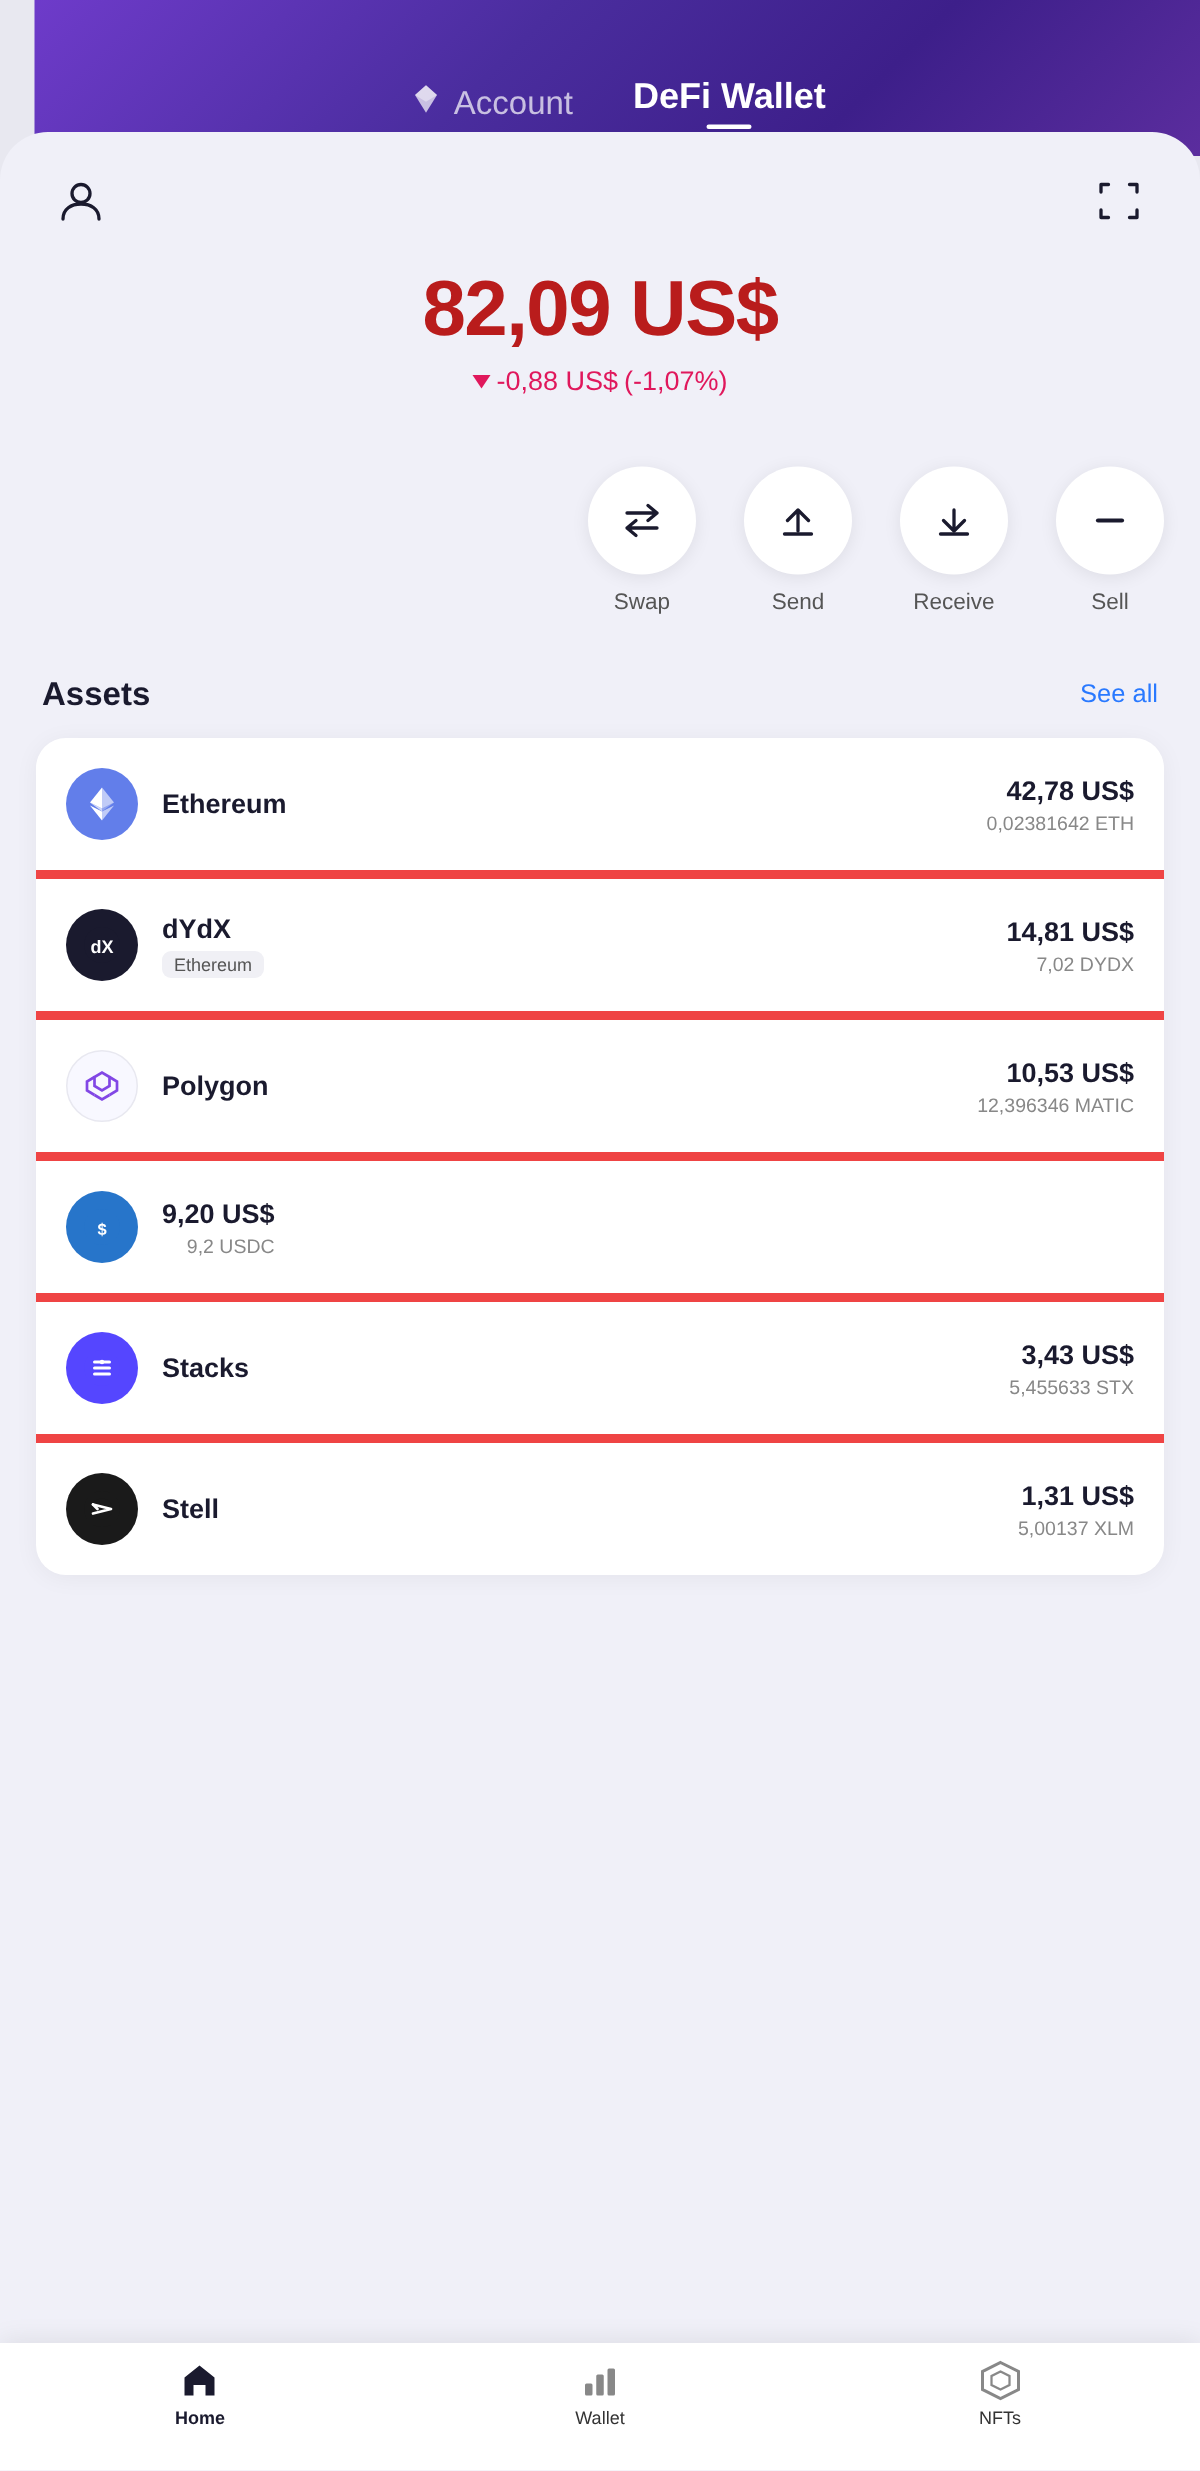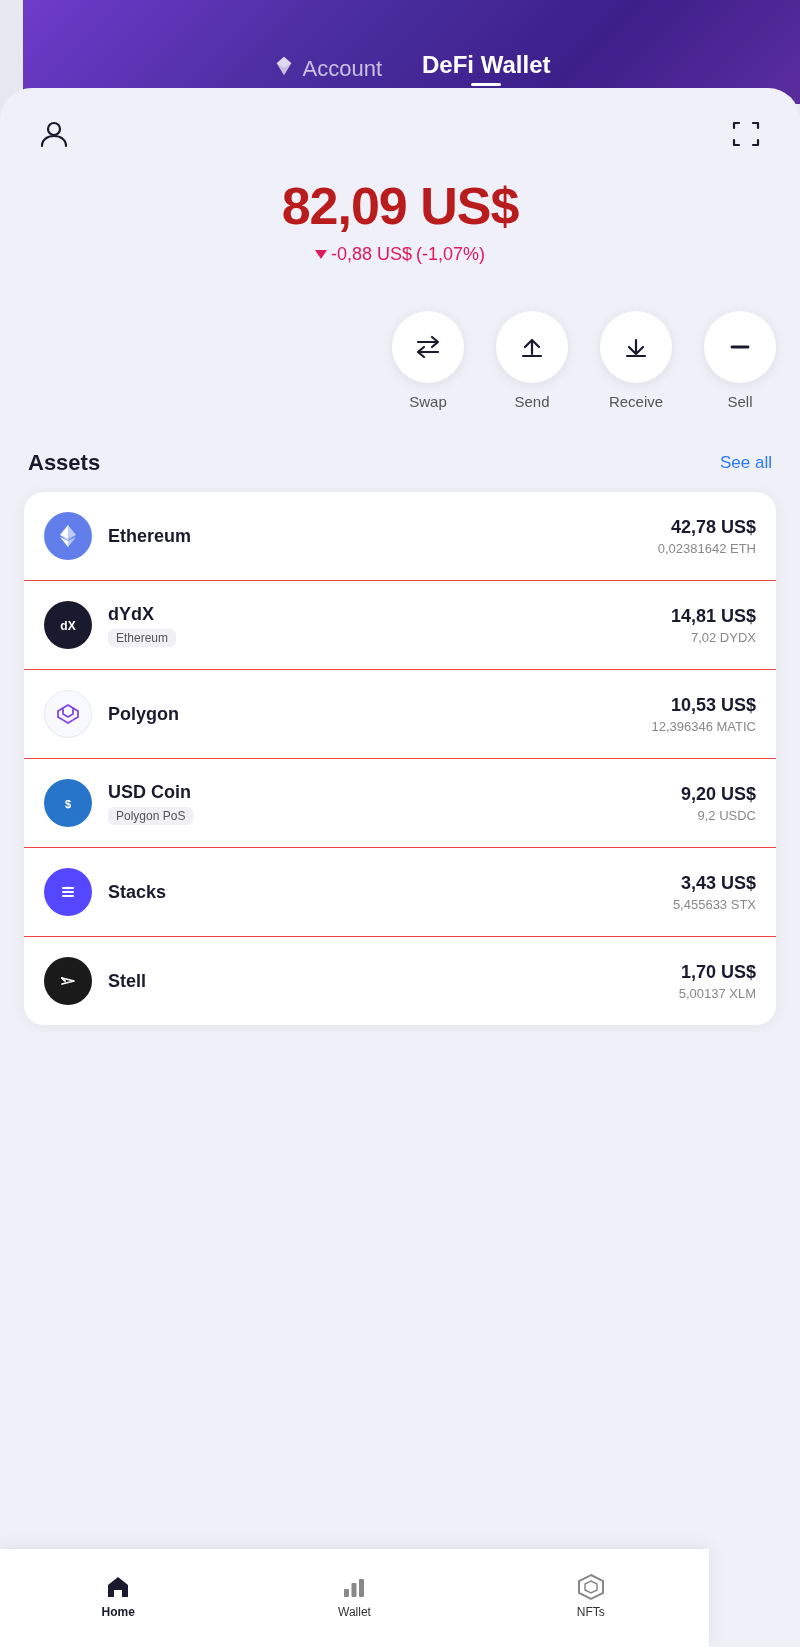--- a/index.html
+++ b/index.html
@@ -161,21 +161,21 @@
     .asset-list {
       background: #fff;
       border-radius: 20px;
       overflow: hidden;
       box-shadow: 0 2px 16px rgba(0,0,0,0.05);
     }
     .asset-row {
       display: flex;
       align-items: center;
       padding: 20px 20px;
-      border-bottom: 1px solid #ef4444;
+      border-bottom: 6px solid #ef4444;
     }
     .asset-row:last-child {
       border-bottom: none;
     }
     .asset-logo {
       width: 48px;
       height: 48px;
       border-radius: 50%;
       display: flex;
       align-items: center;
@@ -213,26 +213,26 @@
       font-size: 13px;
       color: #888;
       margin-top: 3px;
     }
 
     
     .bottom-nav {
       position: fixed;
       bottom: 0;
       left: 0;
-      width: 709px;
+      width: 800px;
       background: #fff;
       display: flex;
       justify-content: space-around;
       align-items: center;
-      padding: 24px 0 28px;
+      padding: 11px 0 28px;
       box-shadow: 0 -2px 16px rgba(0,0,0,0.08);
       z-index: 100;
     }
     .nav-item {
       display: flex;
       flex-direction: column;
       align-items: center;
       gap: 4px;
       cursor: pointer;
       min-width: 80px;
@@ -433,24 +433,20 @@
         </div>
       </div>
 
       <div class="asset-row">
         <div class="asset-logo usdc-logo">
           <svg width="28" height="28" viewBox="0 0 28 28" fill="none" xmlns="http://www.w3.org/2000/svg">
             <circle cx="14" cy="14" r="12" fill="#2775ca"></circle>
             <text x="14" y="19" text-anchor="middle" font-size="11" fill="white" font-weight="bold">$</text>
           </svg>
         </div>
-        <div class="asset-info">
-          <div class="asset-name">USD Coin</div>
-          <span class="asset-network-badge">Polygon PoS</span>
-        </div>
         <div class="asset-values">
           <div class="asset-usd">9,20 US$</div>
           <div class="asset-amount">9,2 USDC</div>
         </div>
       </div>
 
       <div class="asset-row">
         <div class="asset-logo stacks-logo">
           <svg width="28" height="28" viewBox="0 0 28 28" fill="none" xmlns="http://www.w3.org/2000/svg">
             <circle cx="14" cy="14" r="12" fill="#5546ff"></circle>
@@ -473,21 +469,21 @@
             <circle cx="14" cy="14" r="12" fill="#1a1a1a"></circle>
             <path d="M7 14c0-3.866 3.134-7 7-7s7 3.134 7 7-3.134 7-7 7-7-3.134-7-7z" fill="#1a1a1a"></path>
             <path d="M8 11l12 3-12 3" stroke="white" stroke-width="1.8" stroke-linecap="round" stroke-linejoin="round" fill="none"></path>
             <path d="M8 11l3 3" stroke="white" stroke-width="1.8" stroke-linecap="round" fill="none"></path>
           </svg>
         </div>
         <div class="asset-info">
           <div class="asset-name">Stell</div>
         </div>
         <div class="asset-values">
-          <div class="asset-usd">1,70 US$</div>
+          <div class="asset-usd">1,31 US$</div>
           <div class="asset-amount">5,00137 XLM</div>
         </div>
       </div>
 
     </div>
   </div>
 
   <div style="height: 120px;"></div>
 </div>
 

